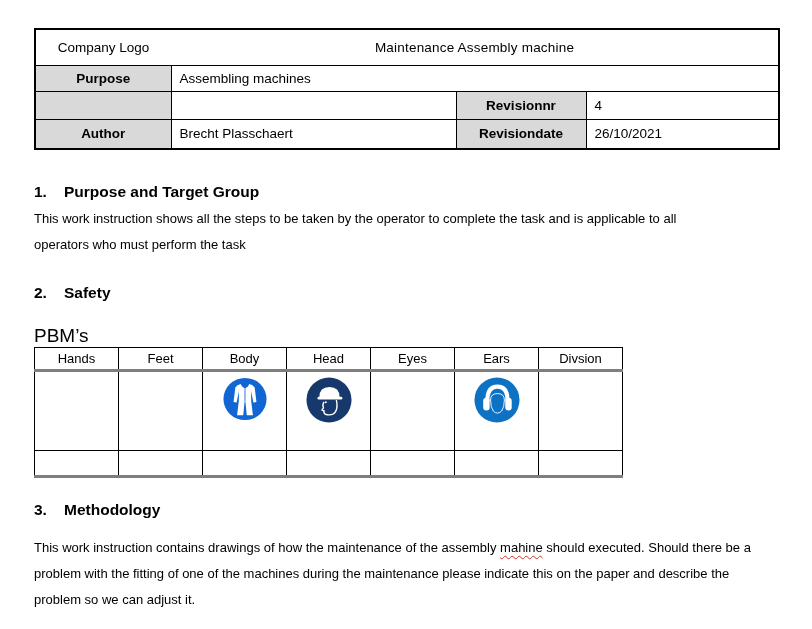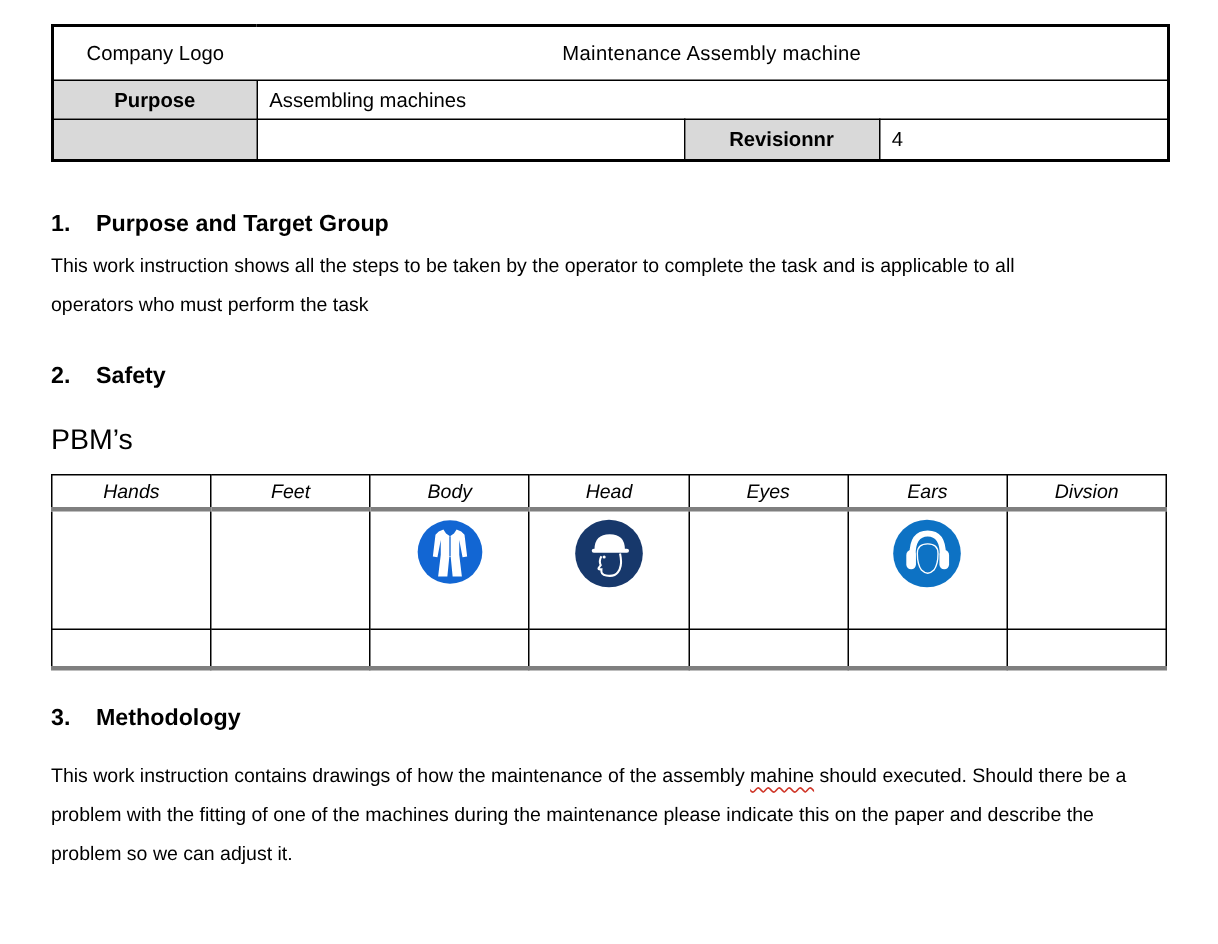--- a/index.html
+++ b/index.html
@@ -4,21 +4,21 @@
 <style>
   * { box-sizing: border-box; }
   html, body {
     width: 812px; height: 629px;
     margin: 0; padding: 0;
     background: #ffffff;
     overflow: hidden;
     font-family: "Liberation Sans", sans-serif;
     color: #000;
   }
-  .doc { padding: 16px 34px 0 34px; }
+  .doc { padding: 28px 34px 0 34px; }
 
   
   table { border-collapse: collapse; table-layout: fixed; }
   .header-table { width: 744px; border: 2px solid #000; }
   .header-table td {
     border: 1.5px solid #000;
     font-size: 13.5px;
     padding: 2px 8px;
     vertical-align: middle;
     overflow: hidden;
@@ -58,21 +58,21 @@
   .misspelled {
     text-decoration-line: underline;
     text-decoration-style: wavy;
     text-decoration-color: #cf3527;
     text-decoration-thickness: 1px;
     text-underline-offset: 3px;
     margin-top: 16px;
   }
 
   
-  .safety-table { width: 744px; margin-top: 11px; border: 1.5px solid #000; border-bottom: 3px solid #7f7f7f; font-style: italic; }
+  .safety-table { width: 589px; border: 1.5px solid #000; border-bottom: 3px solid #7f7f7f; }
   .safety-table td { border: 1.3px solid #000; font-size: 13px; text-align: center; padding: 0; }
   .safety-table .head-row td {
     height: 23px;
     border-bottom: 3px solid #7f7f7f;
     font-weight: normal;
   }
   .safety-table .icon-row td { height: 80px; vertical-align: top; padding-top: 5px; }
   .safety-table .empty-row td { height: 26px; }
   .ppe-icon { display: inline-block; line-height: 0; }
 </style>
@@ -95,20 +95,26 @@
     </tr>
     <tr class="r2">
       <td class="gray-cell">Purpose</td>
       <td class="value-cell" colspan="3">Assembling machines</td>
     </tr>
     <tr class="r3">
       <td class="gray-cell"></td>
       <td class="value-cell"></td>
       <td class="gray-cell">Revisionnr</td>
       <td class="value-cell">4</td>
+    </tr>
+    <tr class="r4">
+      <td class="gray-cell">Author</td>
+      <td class="value-cell">Brecht Plasschaert</td>
+      <td class="gray-cell">Revisiondate</td>
+      <td class="value-cell">26/10/2021</td>
     </tr>
   </tbody>
     </table>
 
   <h2 class="section-h h-purpose">
     <span class="section-num">1.</span>
     <span>Purpose and Target Group</span>
   </h2>
   <p class="para para-purpose">This work instruction shows all the steps to be taken by the operator to complete the task and is applicable to all operators who must perform the task</p>
 

